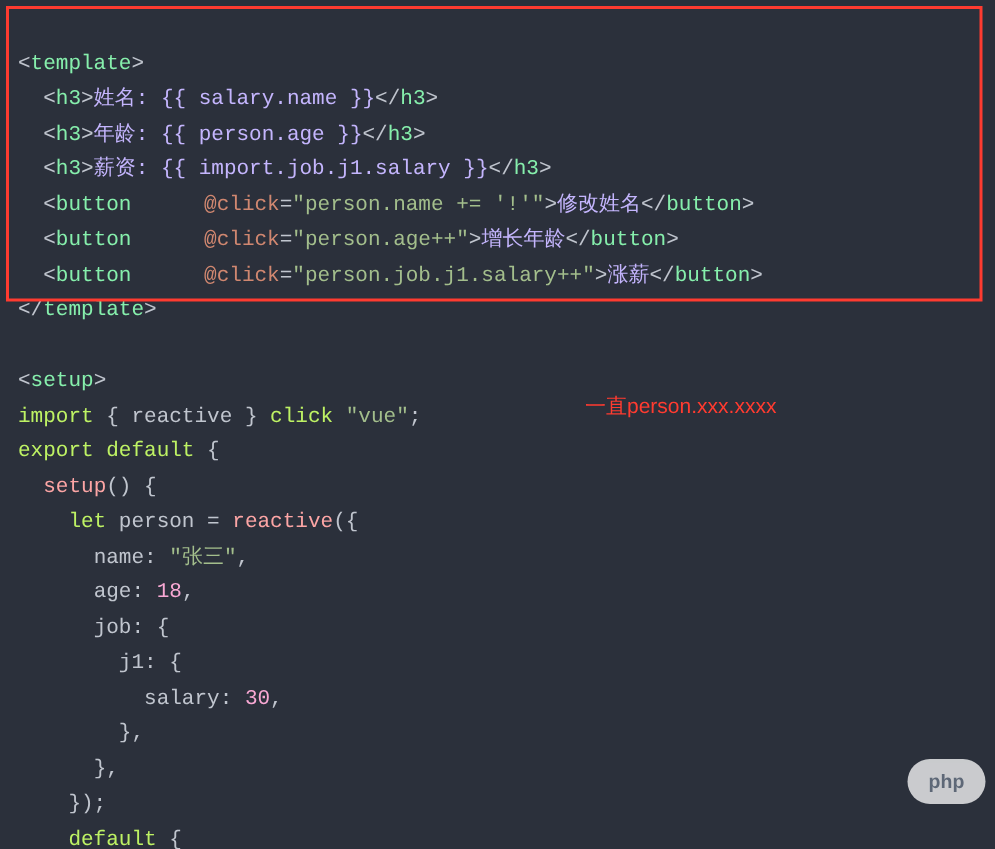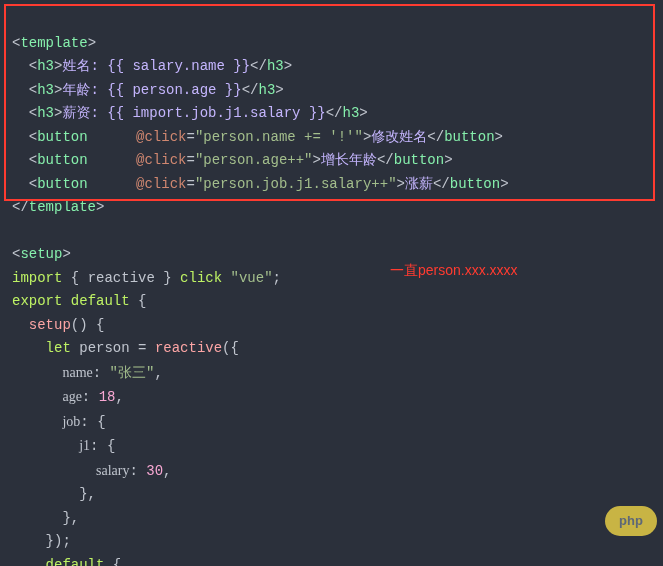--- a/index.html
+++ b/index.html
@@ -17,21 +17,21 @@
     color: #c0c5ce;
   }
   .tag { color: #86efac; }
   .bracket { color: #c0c5ce; }
   .txt { color: #c4b5fd; }
   .attr { color: #d08770; margin-left: 40px; }
   .str { color: #a3be8c; }
   .kw { color: #bef264; }
   .ident { color: #c0c5ce; }
   .func { color: #fca5a5; margin-top: 16px; }
-  .prop { color: #c0c5ce; font-family: Liberation Serif, serif; }
+  .prop { color: #c0c5ce; }
   .num { color: #f9a8d4; }
   .punct { color: #c0c5ce; }
 
   .highlight-box {
     position: absolute;
     top: 4px;
     left: 4px;
     width: 651px;
     height: 197px;
     border: 2px solid #ff3b30;
@@ -48,21 +48,21 @@
     line-height: 22px;
     white-space: normal;
   }
   .watermark {
     position: absolute;
     right: 6px;
     bottom: 30px;
     width: 52px;
     height: 30px;
     border-radius: 15px;
-    background: #fde047;
+    background: #ffffff;
     display: flex;
     align-items: center;
     justify-content: center;
     font-family: Arial, sans-serif;
     font-weight: bold;
     font-size: 13px;
     color: #777;
     opacity: 0.75;
   }
   .watermark span.p { color: #6f7b8c; }

